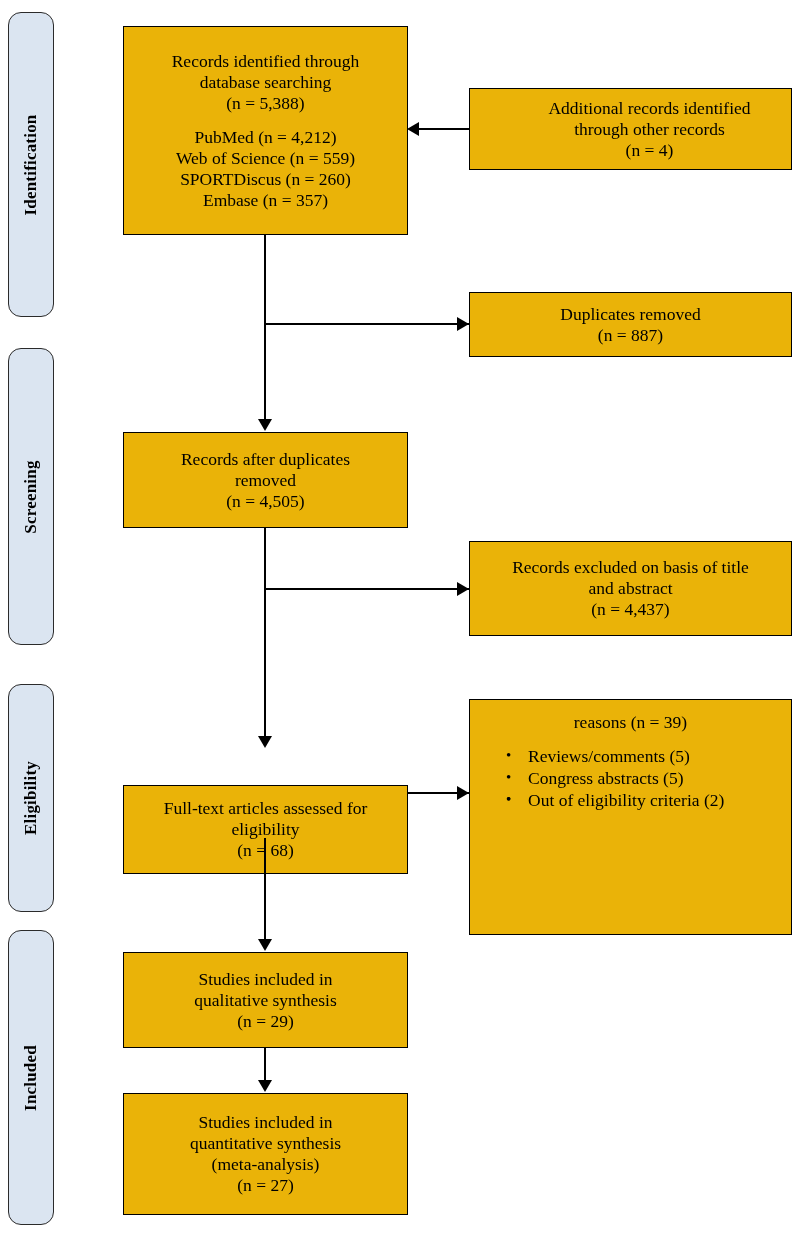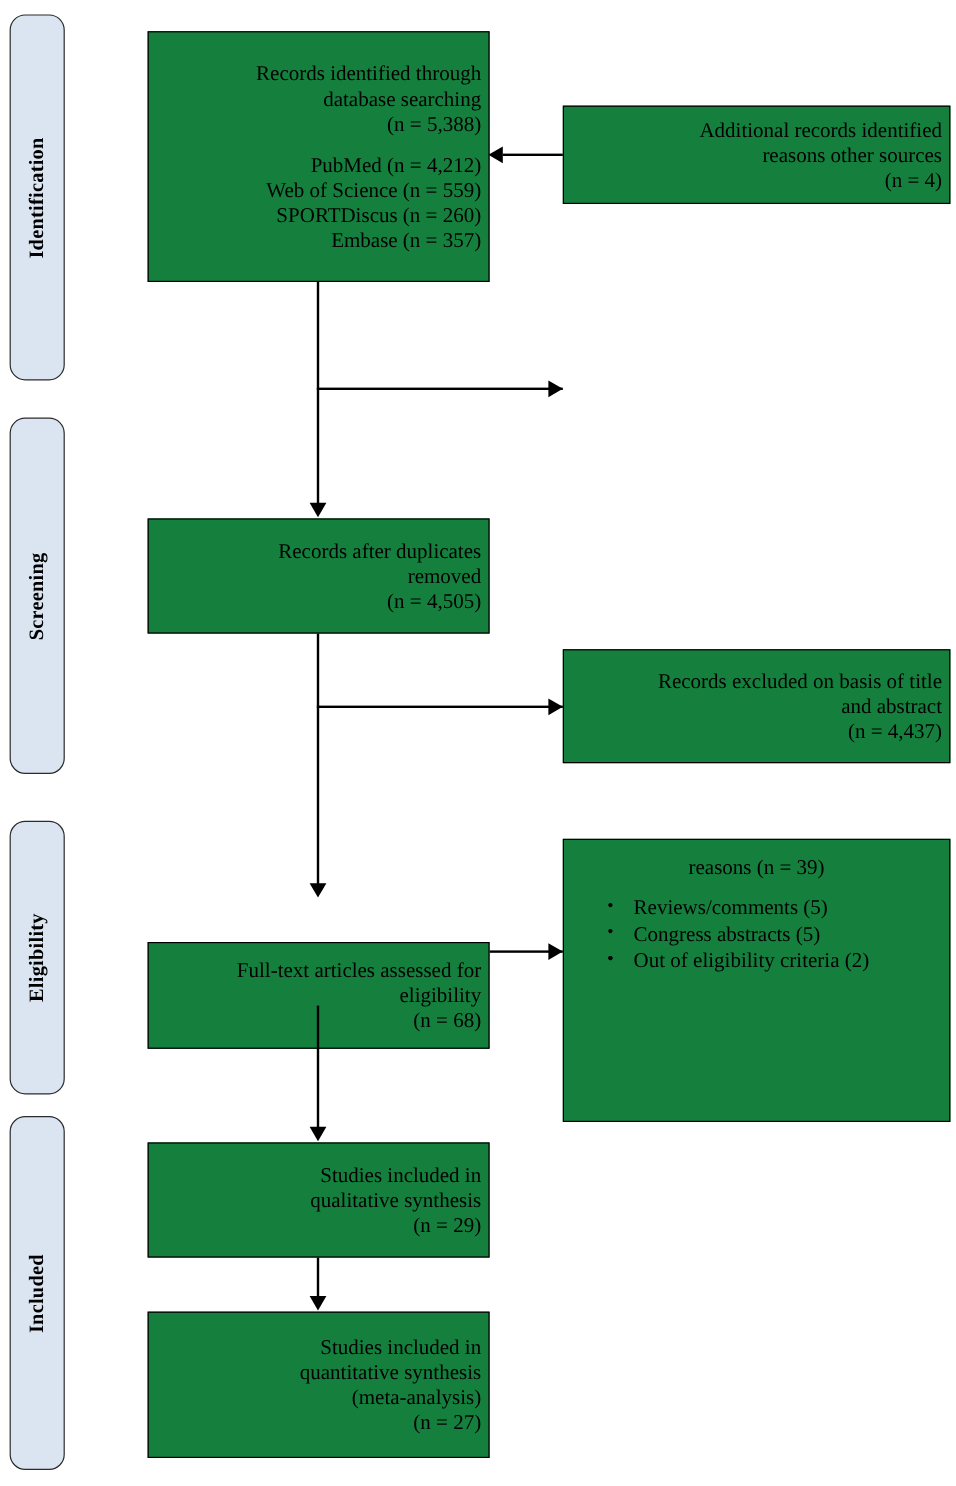--- a/index.html
+++ b/index.html
@@ -39,24 +39,24 @@
     font-size: 17px;
     letter-spacing: 0.2px;
     font-family: "Liberation Serif", "DejaVu Serif", serif;
   }
 
   
   .box {
     position: absolute;
     box-sizing: border-box;
     border: 1.5px solid #000000;
-    background: #15803d;
+    background: #eab308;
     display: flex;
     flex-direction: column;
-    align-items: flex-end;
+    align-items: center;
     justify-content: center;
     text-align: center;
     font-size: 17.5px;
     line-height: 1.2;
     padding: 4px 6px;
   }
   .box .ln { display: block; white-space: nowrap; }
   .box .gap { display: block; height: 13px; }
 
   
@@ -153,24 +153,28 @@
     <span class="ln">(n = 5,388)</span>
     <span class="gap"></span>
     <span class="ln">PubMed (n = 4,212)</span>
     <span class="ln">Web of Science (n = 559)</span>
     <span class="ln">SPORTDiscus (n = 260)</span>
     <span class="ln">Embase (n = 357)</span>
   </div>
 
   <div class="box" style="left:469px; top:88px; width:323px; height:82px;padding-left:44px;">
     <span class="ln">Additional records identified</span>
-    <span class="ln">reasons other sources</span>
+    <span class="ln">through other records</span>
     <span class="ln">(n = 4)</span>
   </div>
 
+  <div class="box" style="left:469px; top:292px; width:323px; height:65px;">
+    <span class="ln">Duplicates removed</span>
+    <span class="ln">(n = 887)</span>
+  </div>
 
   <div class="box" style="left:123px; top:432px; width:285px; height:96px;">
     <span class="ln">Records after duplicates</span>
     <span class="ln">removed</span>
     <span class="ln">(n = 4,505)</span>
   </div>
 
   <div class="box" style="left:469px; top:541px; width:323px; height:95px;">
     <span class="ln">Records excluded on basis of title</span>
     <span class="ln">and abstract</span>

